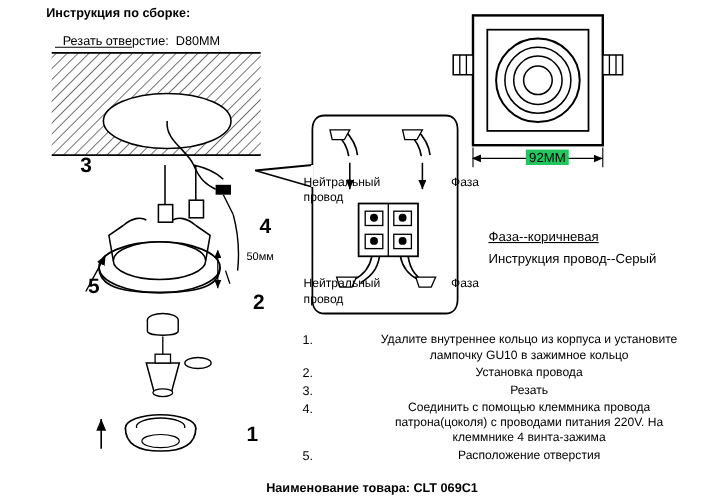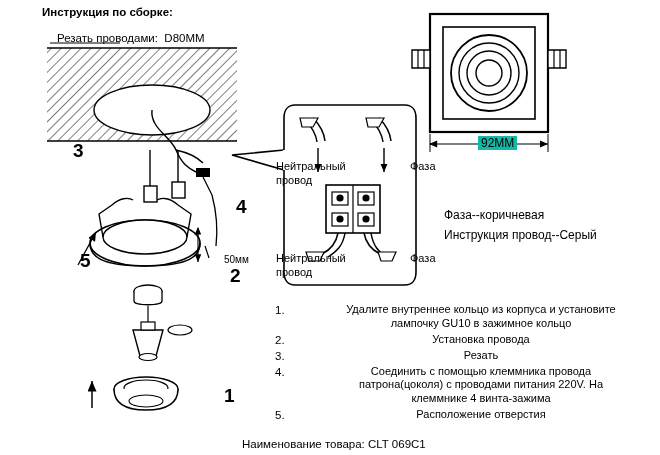--- a/index.html
+++ b/index.html
@@ -163,45 +163,45 @@
 
   <g>
     <line x1="430" y1="144" x2="548" y2="144" stroke="#000" stroke-width="1.2" marker-start="url(#arrowStart)" marker-end="url(#arrow)"></line>
     <line x1="430" y1="134" x2="430" y2="152" stroke="#000" stroke-width="1"></line>
     <line x1="548" y1="134" x2="548" y2="152" stroke="#000" stroke-width="1"></line>
   </g>
 </svg>
 
 <div class="abs txt bold" style="left:22px;top:5px;font-size:11.5px;">Инструкция по сборке:</div>
 
-<div class="abs txt" style="left:37px;top:31px;font-size:11.5px;">Резать проводами:  D80MM</div>
+<div class="abs txt" style="left:37px;top:31px;font-size:11.5px;">Резать отверстие:  D80MM</div>
 
 <div class="abs big" style="left:53px;top:140px;">3</div>
 
 <div class="abs big" style="left:216px;top:196px;">4</div>
 
 <div class="abs big" style="left:60px;top:250px;">5</div>
 
 <div class="abs big" style="left:210px;top:265px;">2</div>
 
 <div class="abs big" style="left:204px;top:385px;">1</div>
 
-<div class="abs small" style="left:204px;top:254px;">50мм</div>
-
-<div class="abs mid" style="left:478px;top:136px;background:#14b8a6;padding:0 3px;">92MM</div>
+<div class="abs small" style="left:204px;top:228px;">50мм</div>
+
+<div class="abs mid" style="left:478px;top:136px;background:#22c55e;padding:0 3px;">92MM</div>
 
 <div class="abs txt" style="left:256px;top:160px;width:62px;">Нейтральный
 провод</div>
 <div class="abs txt" style="left:390px;top:160px;">Фаза</div>
 
 <div class="abs txt" style="left:256px;top:252px;width:62px;">Нейтральный
 провод</div>
 <div class="abs txt" style="left:390px;top:252px;">Фаза</div>
 
-<div class="abs txt" style="left:424px;top:208px;font-size:12px;">Фаза--коричневая</div>
+<div class="abs txt" style="left:424px;top:208px;font-size:12px;text-decoration:underline;">Фаза--коричневая</div>
 <div class="abs txt" style="left:424px;top:228px;font-size:12px;">Инструкция провод--Серый</div>
 
 <div class="abs list" style="left:255px;top:303px;width:395px;">
   <div class="row">
     <div class="num">1.</div>
     <div class="body txt">Удалите внутреннее кольцо из корпуса и установите
 лампочку GU10 в зажимное кольцо</div>
   </div>
   <div class="row">
     <div class="num">2.</div>
@@ -216,13 +216,13 @@
     <div class="body txt">Соединить с помощью клеммника провода
 патрона(цоколя) с проводами питания 220V. На
 клеммнике 4 винта-зажима</div>
   </div>
   <div class="row">
     <div class="num">5.</div>
     <div class="body txt">Расположение отверстия</div>
   </div>
 </div>
 
-<div class="abs txt" style="left:222px;top:437px;font-size:11.5px;">Наименование товара: CLT 069C1</div>
+<div class="abs txt" style="left:222px;top:437px;font-size:11.5px;font-weight:bold;">Наименование товара: CLT 069C1</div>
 
 </body></html>

